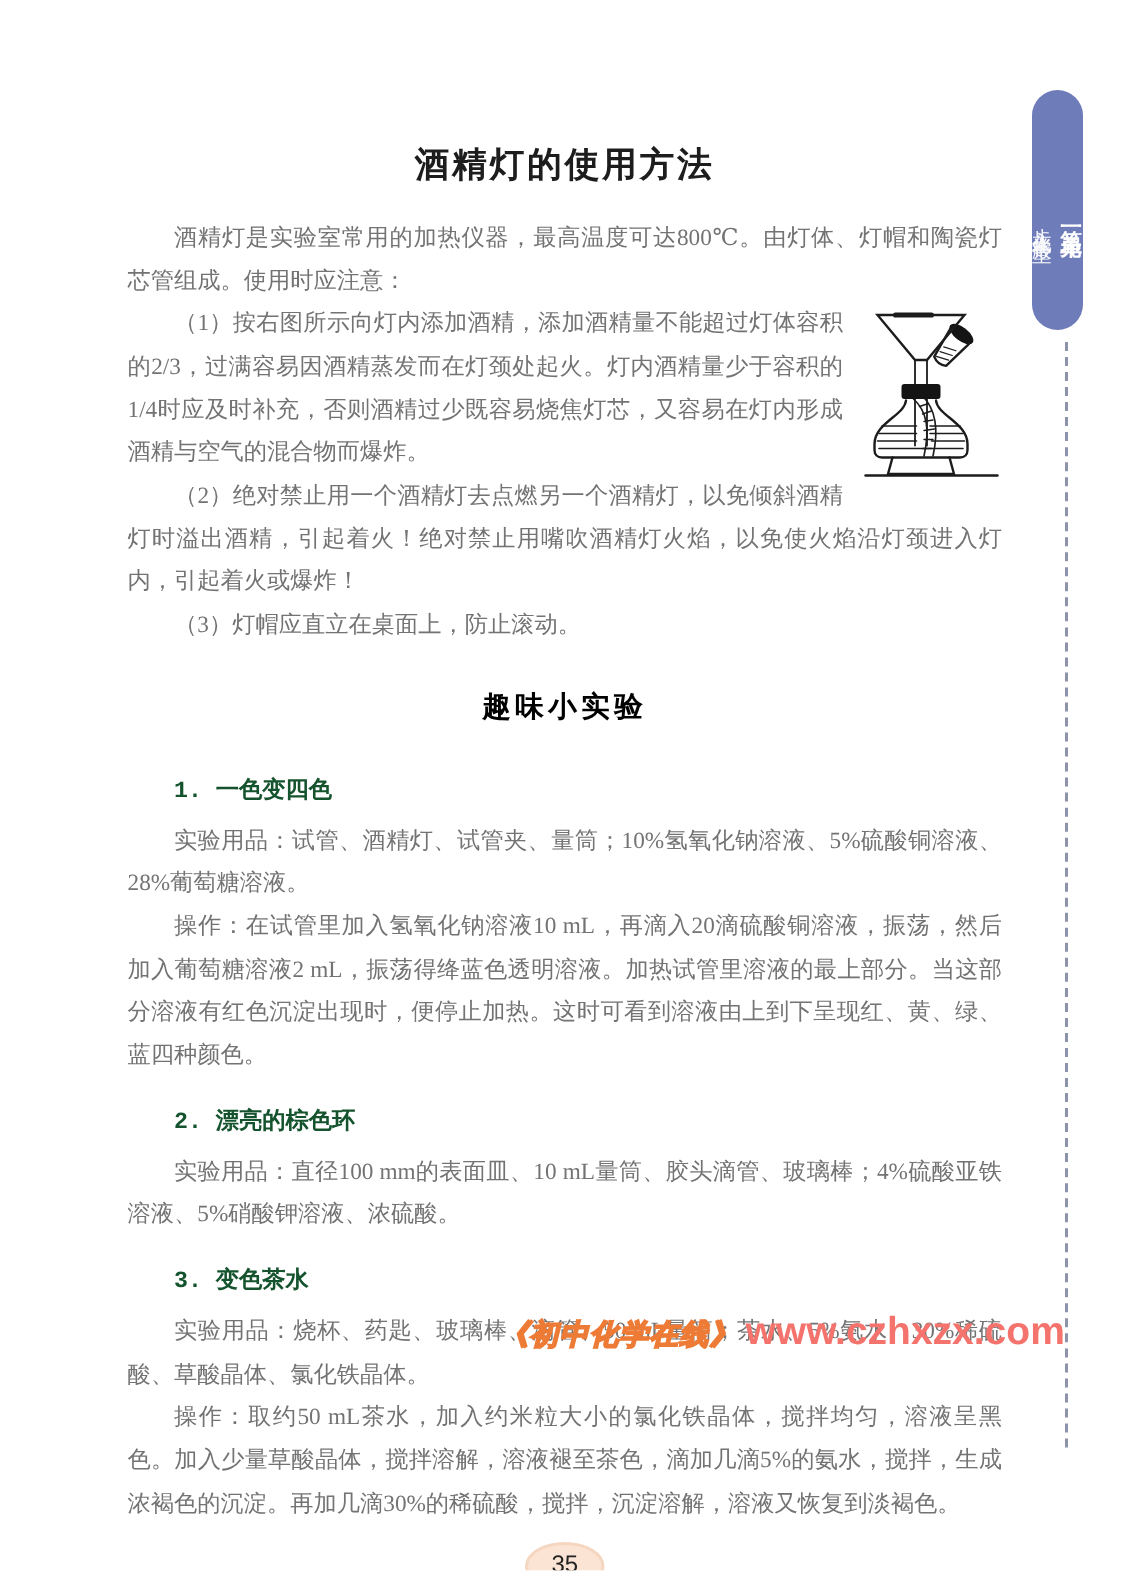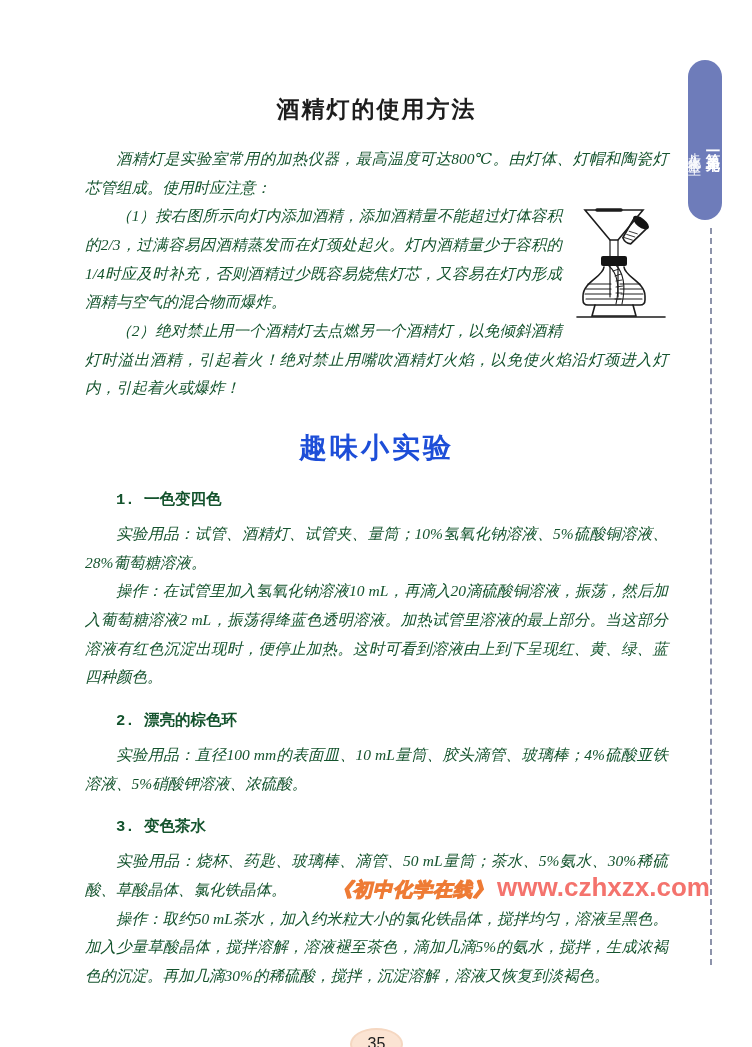--- a/index.html
+++ b/index.html
@@ -11,29 +11,29 @@
     color:#262626;
   }
   .content { position:absolute; left:85px; top:0; width:583px; }
   h1.title {
     padding-top:94px; text-align:center;
     font-size:23px; font-weight:bold; letter-spacing:2px;
     margin-bottom:20px; color:#1d1d1d;
   }
   p.body {
     font-size:15.5px; line-height:1.85; text-indent:2em;
-    text-align:justify; color:#14532d;font-style:italic;
+    text-align:justify; color:#737373;
   }
   .figure {
     float:right; width:94px; height:124px; margin:2px 0 4px 12px;
   }
   .figure svg { width:100%; height:100%; }
   h2.subtitle {
-    clear:both; text-align:center; font-size:28px; font-weight:bold;
-    letter-spacing:3px; margin:26px 0 22px; color:#1d4ed8;
+    clear:both; text-align:center; font-size:19px; font-weight:bold;
+    letter-spacing:3px; margin:26px 0 32px; color:#000000;
   }
   h3.exp-heading {
     font-family:Liberation Mono, monospace;
     font-size:15.5px; font-weight:bold; color:#14532d;
     margin:18px 0 10px 2em;
   }
   .watermark {
     position:absolute; left:333px; top:874px; white-space:nowrap;
     pointer-events:none; line-height:1;
   }
@@ -106,20 +106,21 @@
           <path stroke-width="0.8" d="M-4 6 L4 3 M-4 10 L4 7 M-4 14 L4 11"></path>
         </g>
 
         <path d="M10 6 L68 6 L43 36 L35 36 Z"></path>
         <path stroke-width="3.4" d="M22 6 H46"></path>
       </svg>
     </div>
 
     <p class="body">（1）按右图所示向灯内添加酒精，添加酒精量不能超过灯体容积的2/3，过满容易因酒精蒸发而在灯颈处起火。灯内酒精量少于容积的1/4时应及时补充，否则酒精过少既容易烧焦灯芯，又容易在灯内形成酒精与空气的混合物而爆炸。</p>
     <p class="body">（2）绝对禁止用一个酒精灯去点燃另一个酒精灯，以免倾斜酒精灯时溢出酒精，引起着火！绝对禁止用嘴吹酒精灯火焰，以免使火焰沿灯颈进入灯内，引起着火或爆炸！</p>
+    <p class="body">（3）灯帽应直立在桌面上，防止滚动。</p>
 
     <h2 class="subtitle">趣味小实验</h2>
 
     <div>
       <h3 class="exp-heading">1. 一色变四色</h3>
       <p class="body">实验用品：试管、酒精灯、试管夹、量筒；10%氢氧化钠溶液、5%硫酸铜溶液、28%葡萄糖溶液。</p>
       <p class="body">操作：在试管里加入氢氧化钠溶液10 mL，再滴入20滴硫酸铜溶液，振荡，然后加入葡萄糖溶液2 mL，振荡得绛蓝色透明溶液。加热试管里溶液的最上部分。当这部分溶液有红色沉淀出现时，便停止加热。这时可看到溶液由上到下呈现红、黄、绿、蓝四种颜色。</p>
     </div>
 
     <div>

